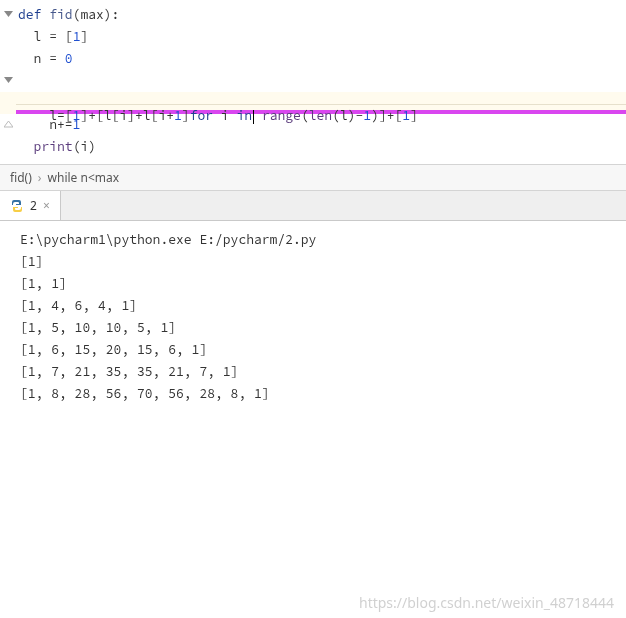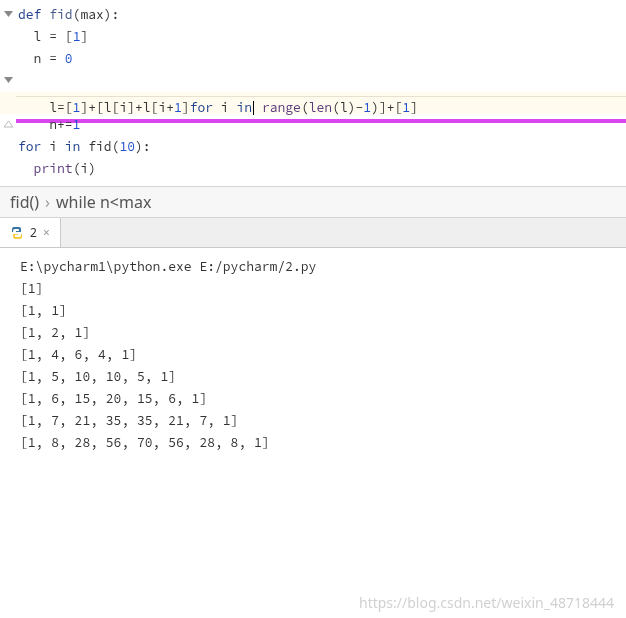--- a/index.html
+++ b/index.html
@@ -12,21 +12,20 @@
     width: 626px;
     height: 618px;
     overflow: hidden;
   }
   .editor {
     background: #fff;
     padding: 4px 0 6px 0;
   }
   .code-line {
     display: flex;
-    align-items: center;
     height: 22px;
     line-height: 22px;
     position: relative;
   }
   .gutter {
     width: 16px;
     min-width: 16px;
     display: flex;
     justify-content: center;
     align-items: center;
@@ -51,21 +50,21 @@
   .fn  { color: #47598c; }
   .num { color: #2050d0; }
   .pl  { color: #333; }
   .bi  { color: #5a3b7c; }
   .breadcrumb {
     background: #f7f7f7;
     border-top: 1px solid #d4d4d4;
     border-bottom: 1px solid #d4d4d4;
     padding: 4px 10px;
     font-family: system-ui, -apple-system, "Segoe UI", sans-serif;
-    font-size: 16px;
+    font-size: 12px;
     color: #555;
     display: flex;
     align-items: center;
     gap: 6px;
   }
   .breadcrumb .sep { color: #999; }
   .tabbar {
     background: #efefef;
     border-bottom: 1px solid #c9c9c9;
     display: flex;
@@ -158,24 +157,20 @@
 
   <div class="code-line">
     <span class="gutter">
       <svg width="9" height="9">
           <path d="M0 6 L9 6 L4.5 0 Z" fill="none" stroke="#bbb" stroke-width="1"></path>
         </svg>
     </span>
     <span class="code-content"><span>    </span><span class="pl">n+=</span><span class="num">1</span></span>
   </div>
 
-  <div class="code-line">
-    <span class="gutter"></span>
-    <span class="code-content"><span class="kw">for </span><span class="pl">i </span><span class="kw">in </span><span class="pl">fid(</span><span class="num">10</span><span class="pl">):</span></span>
-  </div>
 
   <div class="code-line">
     <span class="gutter"></span>
     <span class="code-content"><span>  </span><span class="bi">print</span><span class="pl">(i)</span></span>
   </div>
 
 </div>
 
 <div class="breadcrumb">
   <span>fid()</span>
@@ -193,21 +188,20 @@
     </span>
     <span>2</span>
     <span class="tab-close">×</span>
   </div>
 </div>
 
 <div class="console">
   <div class="console-line">E:\pycharm1\python.exe E:/pycharm/2.py</div>
   <div class="console-line">[1]</div>
   <div class="console-line">[1, 1]</div>
-  <div class="console-line">[1, 2, 1]</div>
   <div class="console-line">[1, 4, 6, 4, 1]</div>
   <div class="console-line">[1, 5, 10, 10, 5, 1]</div>
   <div class="console-line">[1, 6, 15, 20, 15, 6, 1]</div>
   <div class="console-line">[1, 7, 21, 35, 35, 21, 7, 1]</div>
   <div class="console-line">[1, 8, 28, 56, 70, 56, 28, 8, 1]</div>
 </div>
 
 <div class="watermark">https://blog.csdn.net/weixin_48718444</div>
 
 </body></html>

